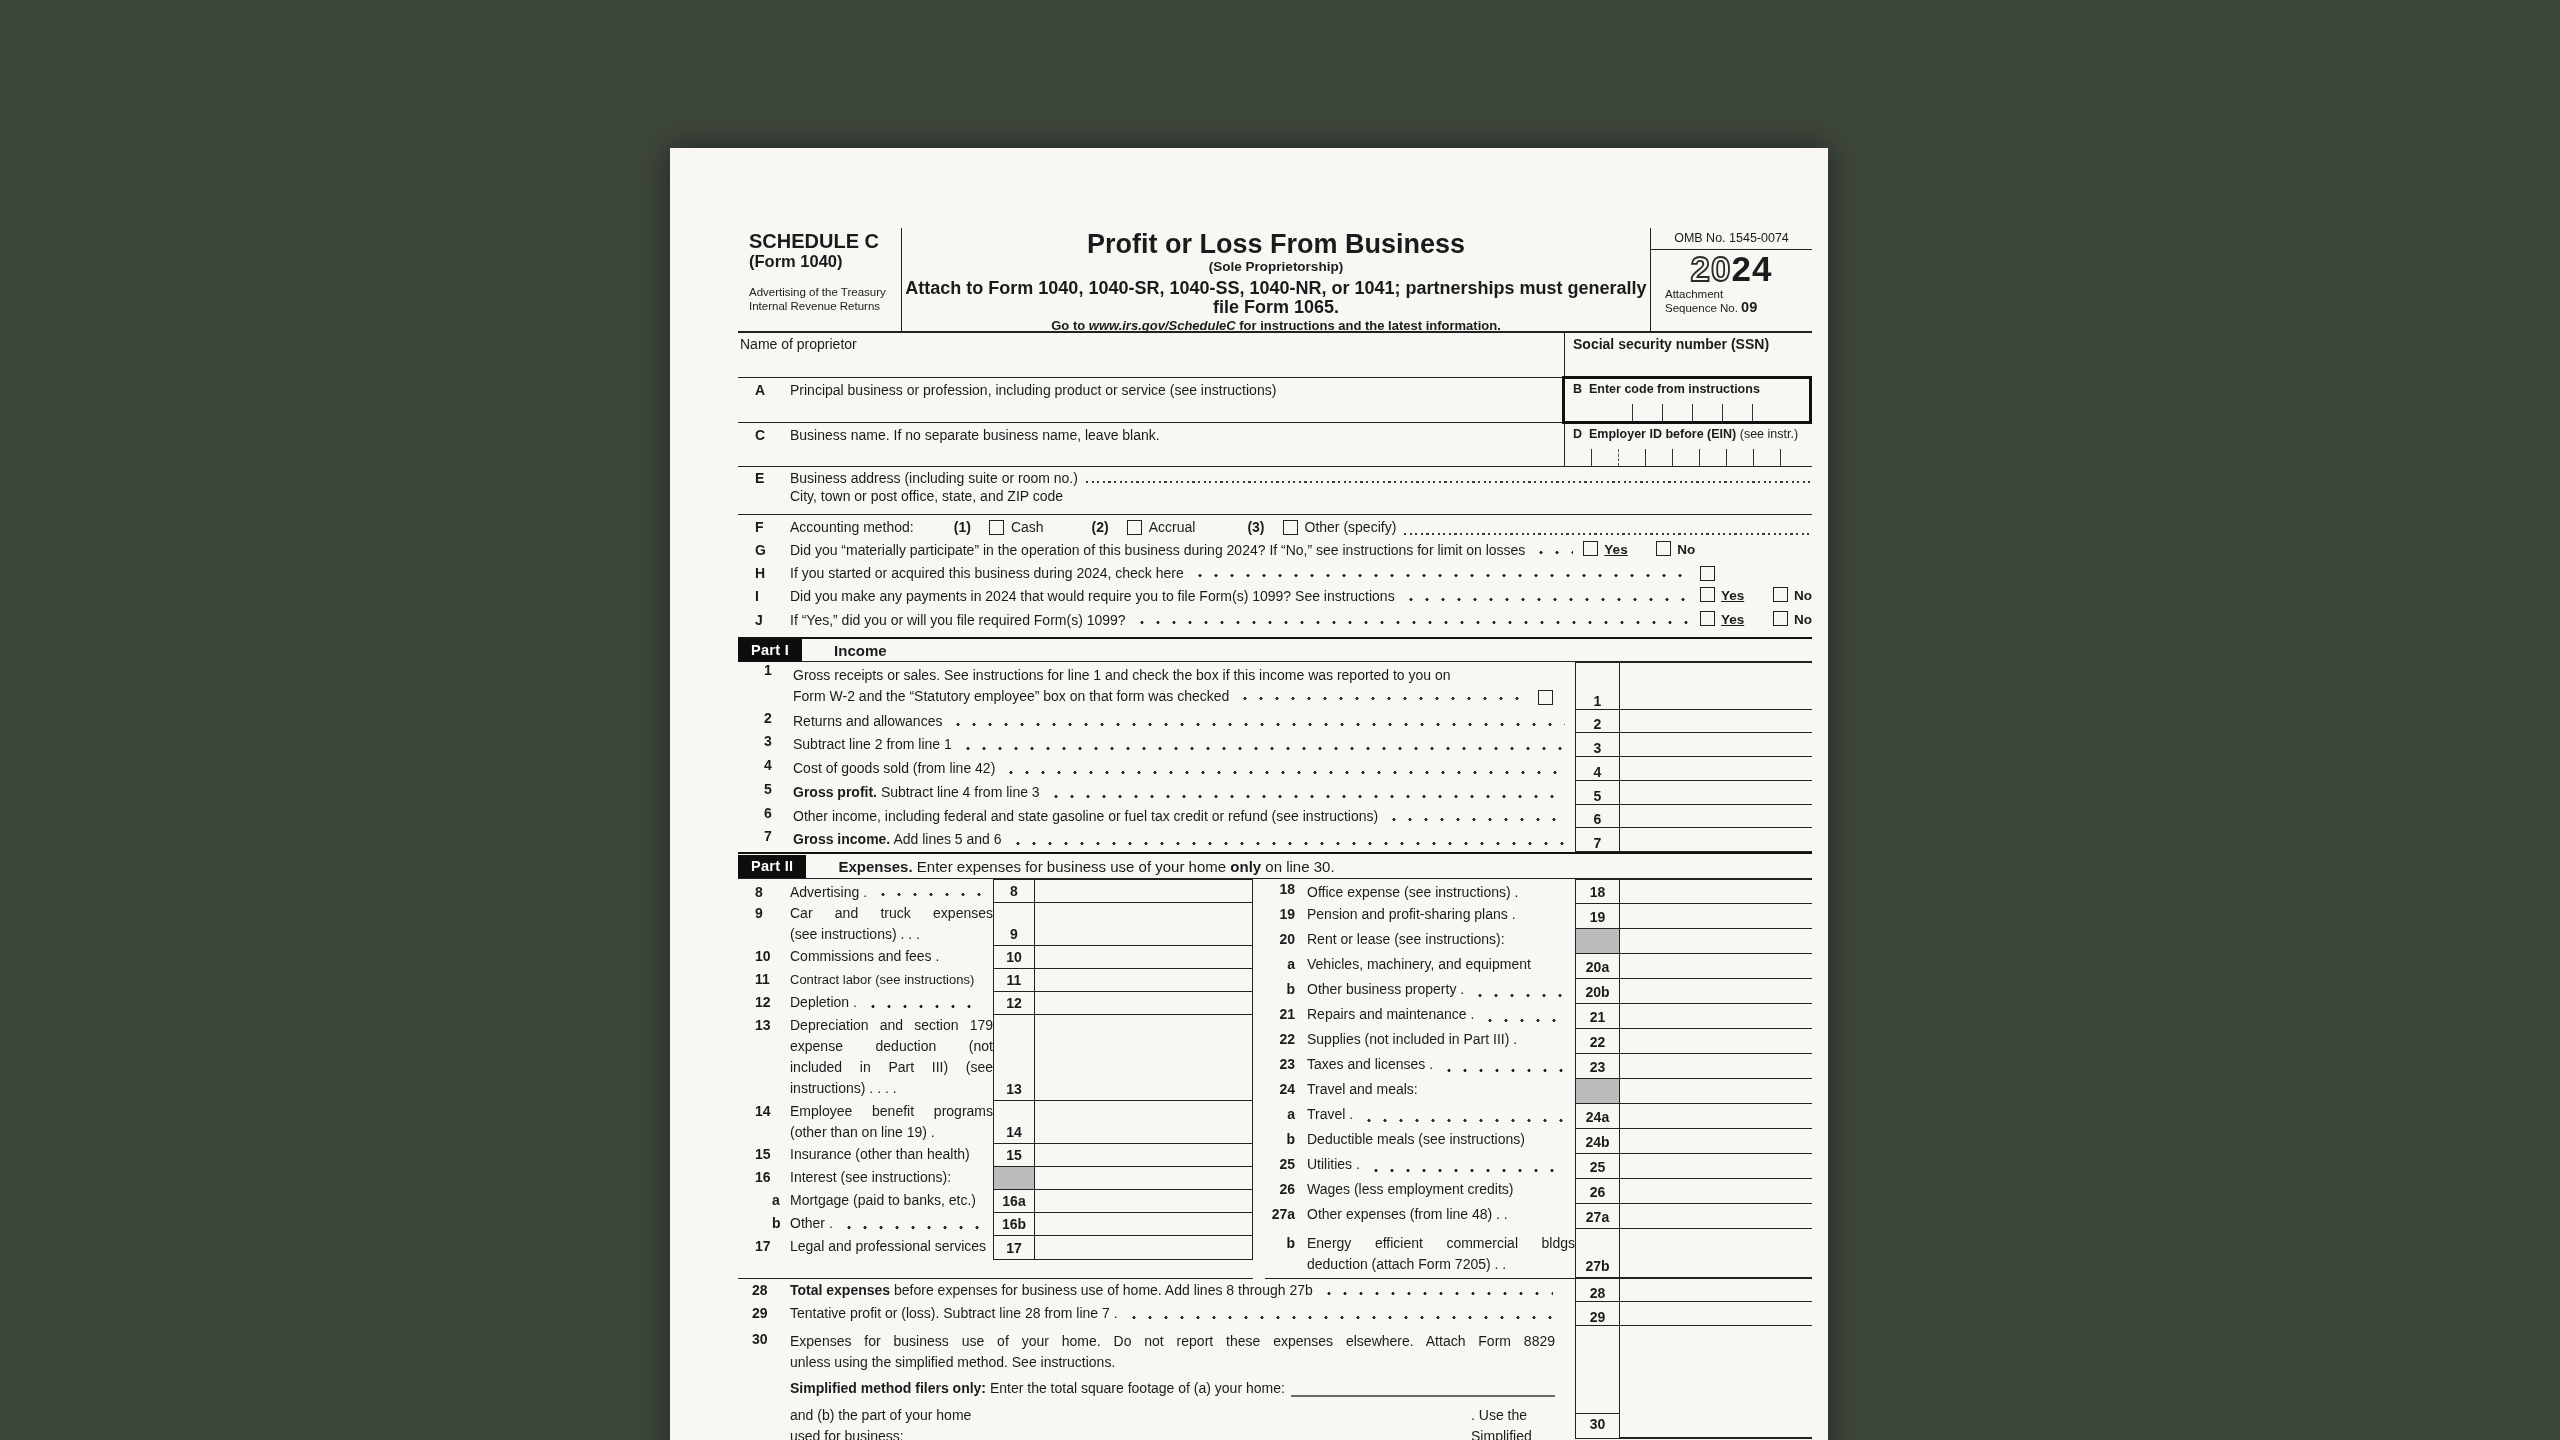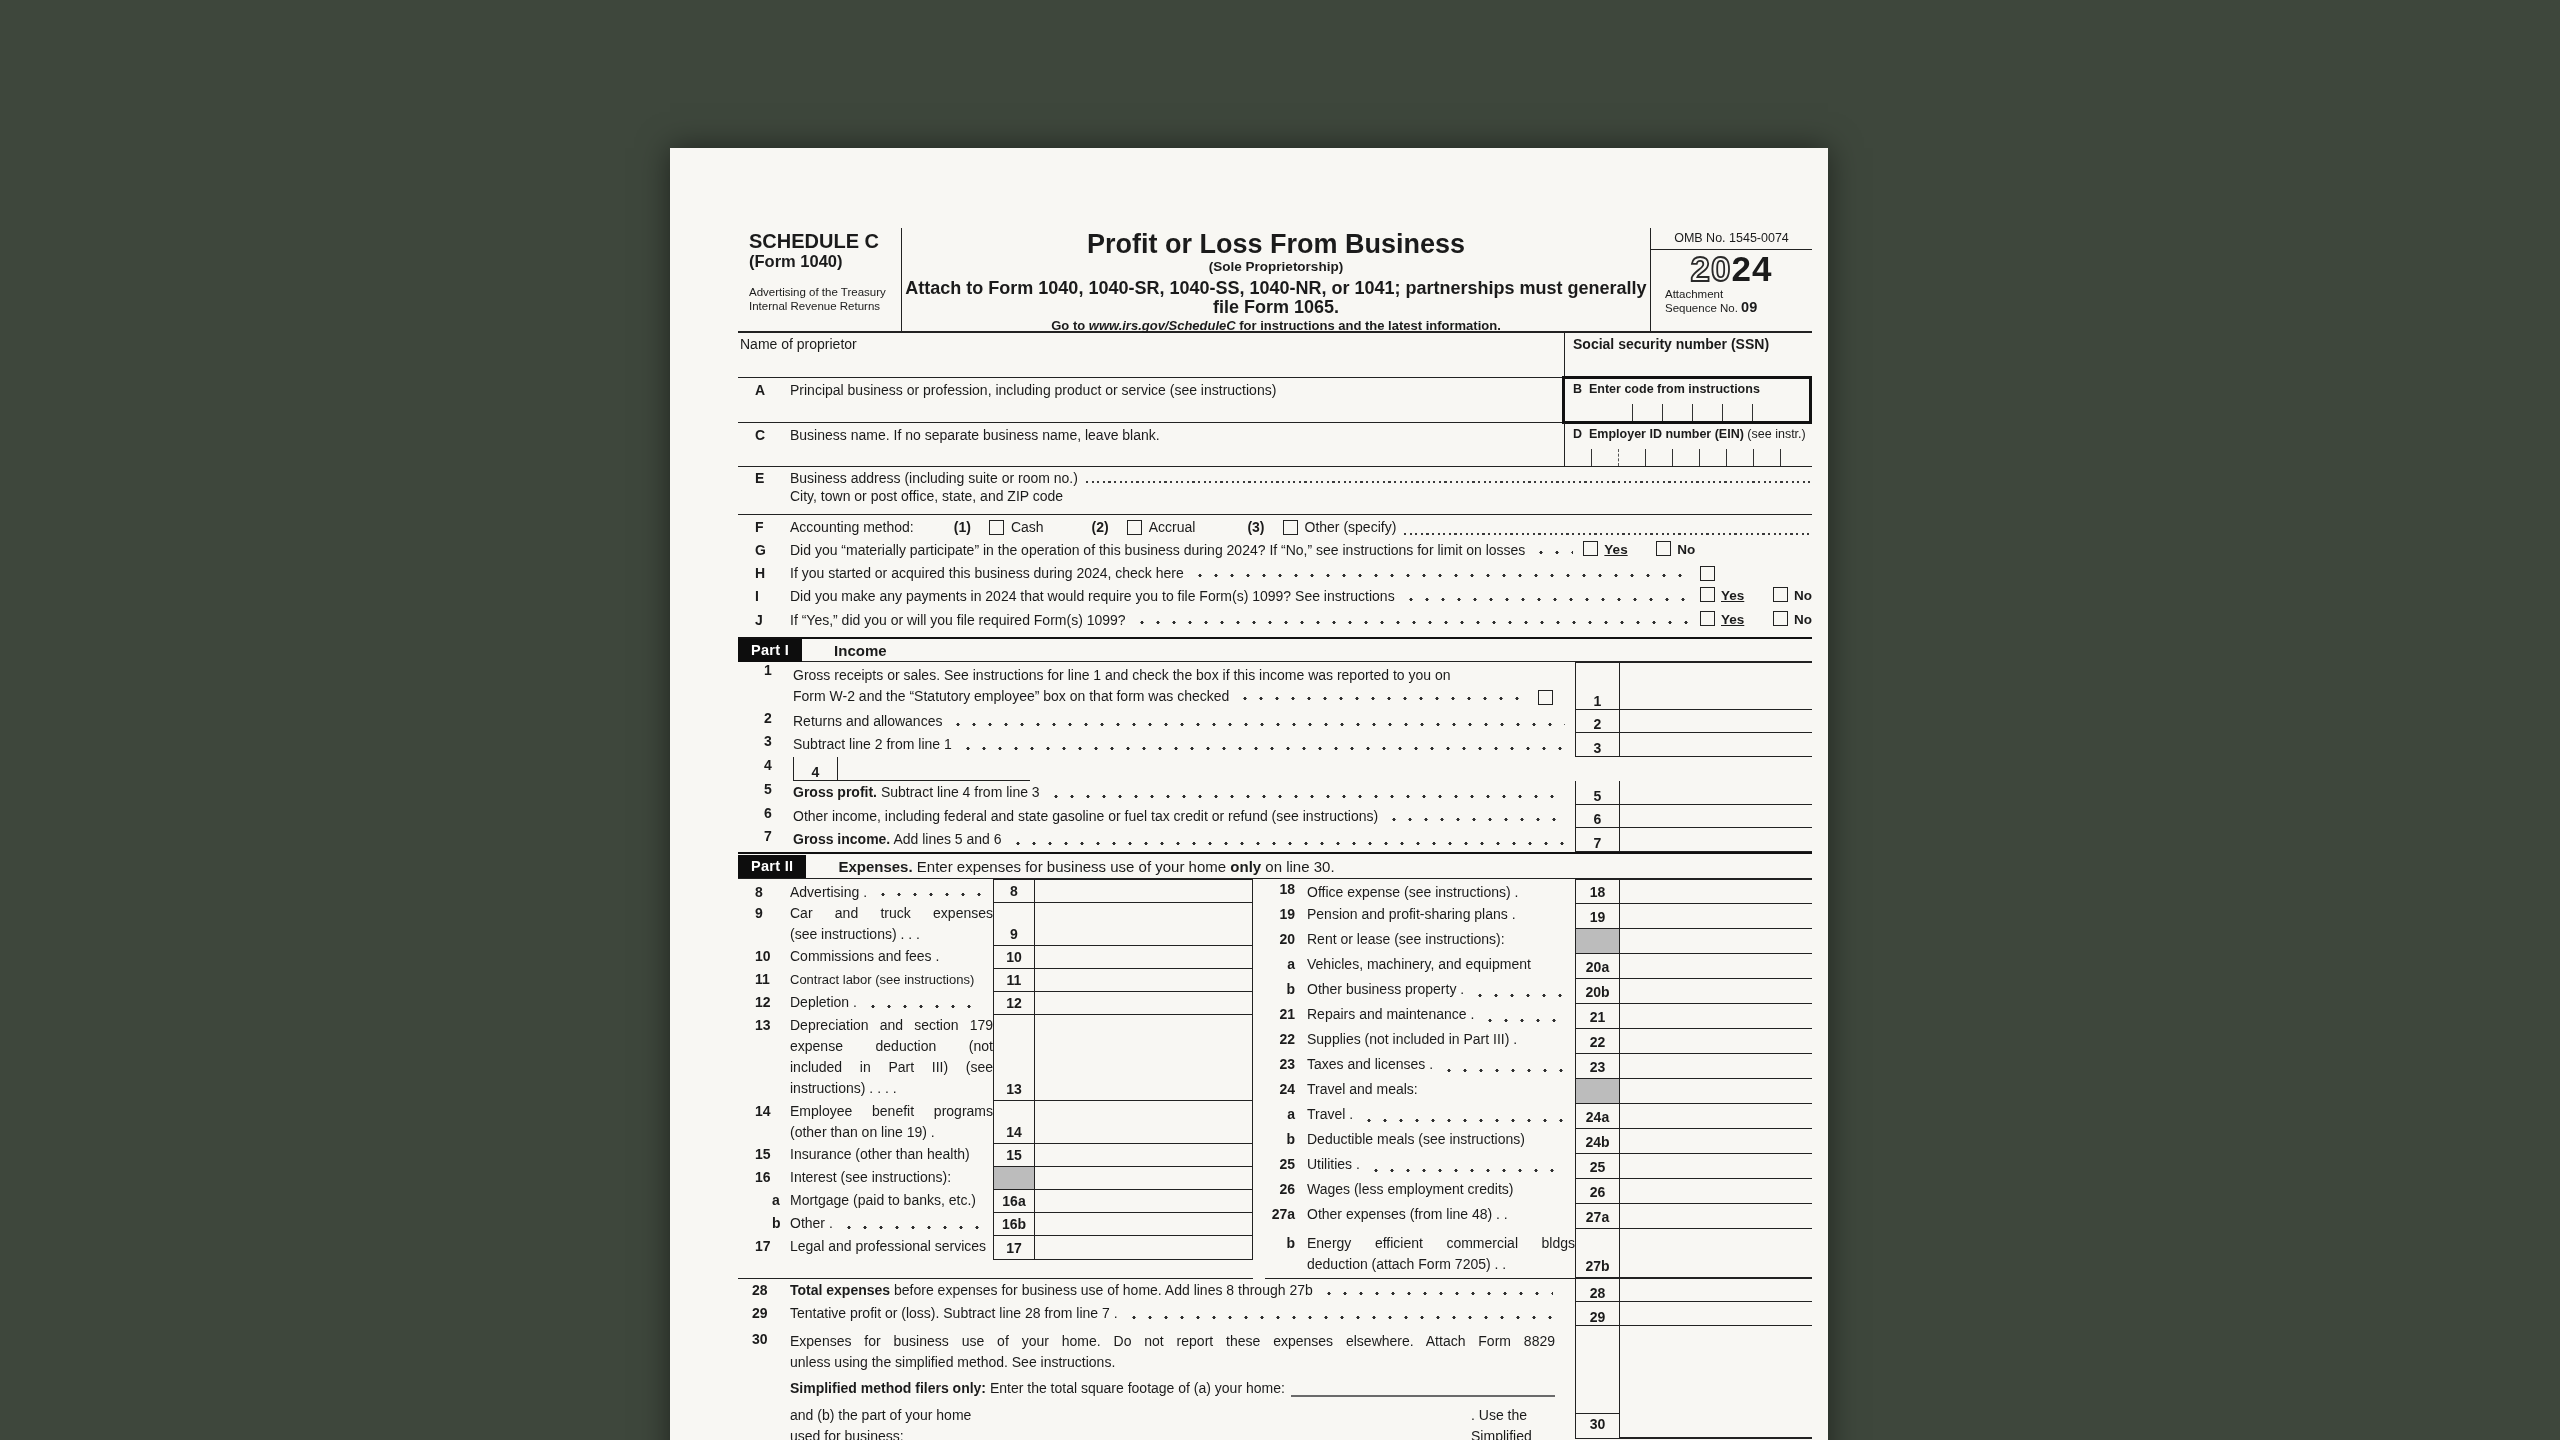--- a/index.html
+++ b/index.html
@@ -149,21 +149,21 @@
   </div>
 
   <div class="idrow" style="height:44px">
     <div class="id-l" style="padding-top:4px">
       <span class="ltr">C</span>
       <span class="lab">Business name. If no separate business name, leave blank.</span>
       <span style="flex:1"></span>
     </div>
     <div class="id-r" style="padding:4px 0 0 8px;font-size:12.5px">
       <span class="b">D</span>&nbsp;
-      <span class="b">Employer ID number (EIN)</span>
+      <span class="b">Employer ID before (EIN)</span>
       <span>(see instr.)</span>
       <div class="ticks" style="left:0;width:248px">
         <span class="tick-cell" style="width:27px"></span>
             <span class="tick-cell dash" style="width:27px"></span>
             <span class="tick-cell" style="width:27px"></span>
             <span class="tick-cell" style="width:27px"></span>
             <span class="tick-cell" style="width:27px"></span>
             <span class="tick-cell" style="width:27px"></span>
             <span class="tick-cell" style="width:27px"></span>
             <span class="tick-cell" style="width:27px"></span>
@@ -287,20 +287,24 @@
           <span>Subtract line 2 from line 1</span>
           <span class="lead"></span>
         </span>
     <span class="nbx">
           <span>3</span>
         </span>
     <span class="amt"></span>
   </div>
   <div class="p1row" style="height:24px">
     <span class="num">4</span>
+    <span class="txt padt">
+          <span>Cost of goods sold (from line 42)</span>
+          <span class="lead"></span>
+        </span>
     <span class="nbx">
           <span>4</span>
         </span>
     <span class="amt"></span>
   </div>
   <div class="p1row" style="height:24px">
     <span class="num">5</span>
     <span class="txt padt">
           <span><span class="b">Gross profit.</span><span> Subtract line 4 from line 3</span></span>
           <span class="lead"></span>

